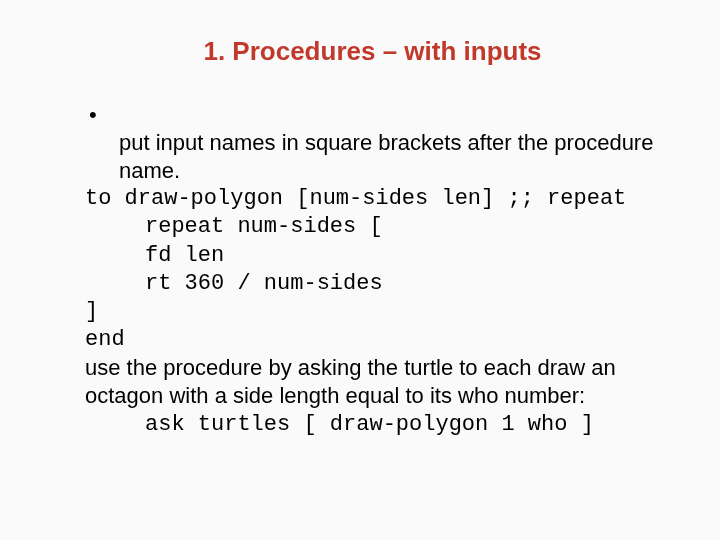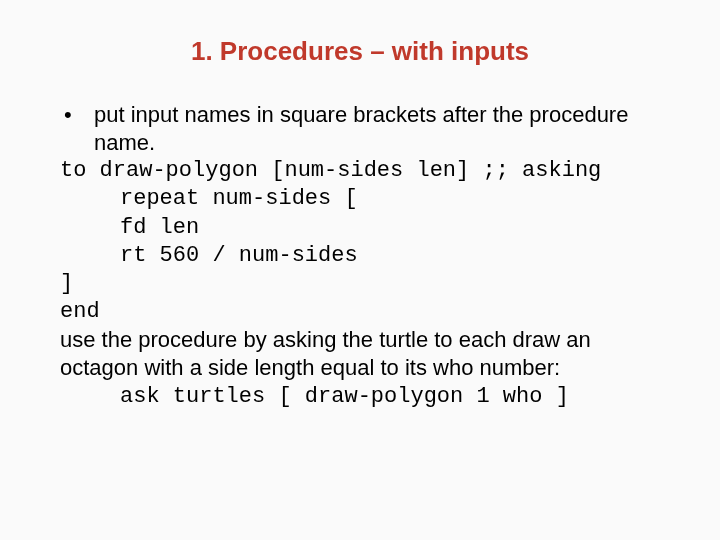--- a/index.html
+++ b/index.html
@@ -8,21 +8,21 @@
     width: 720px;
     height: 540px;
     background: #fafafa;
     font-family: Arial, Helvetica, sans-serif;
     color: #000;
   }
   .slide {
     box-sizing: border-box;
     width: 720px;
     height: 540px;
-    padding: 30px 60px 30px 60px;
+    padding: 30px 60px 30px 85px;
   }
   .title {
     text-align: center;
     font-weight: bold;
     font-size: 26px;
     color: #c0392b;
     margin-top: 6px;
     margin-bottom: 34px;
   }
   .body {
@@ -33,20 +33,21 @@
     display: flex;
   }
   .bullet-mark {
     width: 30px;
     flex: 0 0 30px;
     text-align: left;
     padding-left: 4px;
   }
   .bullet-text {
     flex: 1;
+    margin-top: 28px;
   }
   .mono {
     font-family: "Courier New", Courier, monospace;
     font-size: 22px;
   }
   .code-indent1 {
     padding-left: 30px;
   }
   .code-indent2 {
     padding-left: 60px;
@@ -59,24 +60,24 @@
 
   <div class="title">1. Procedures – with inputs</div>
 
   <div class="body">
 
     <div class="bullet-row">
       <div class="bullet-mark">•</div>
       <div class="bullet-text">put input names in square brackets after the procedure name.</div>
     </div>
 
-    <div class="mono">to draw-polygon [num-sides len] ;; asking</div>
+    <div class="mono">to draw-polygon [num-sides len] ;; repeat</div>
     <div class="mono code-indent2">repeat num-sides [</div>
     <div class="mono code-indent2">fd len</div>
-    <div class="mono code-indent2">rt 560 / num-sides</div>
+    <div class="mono code-indent2">rt 360 / num-sides</div>
     <div class="mono">]</div>
     <div class="mono">end</div>
 
     <div>use the procedure by asking the turtle to each draw an octagon with a side length equal to its who number:</div>
 
     <div class="mono code-indent2">ask turtles [ draw-polygon 1 who ]</div>
 
   </div>
 </div>
 

